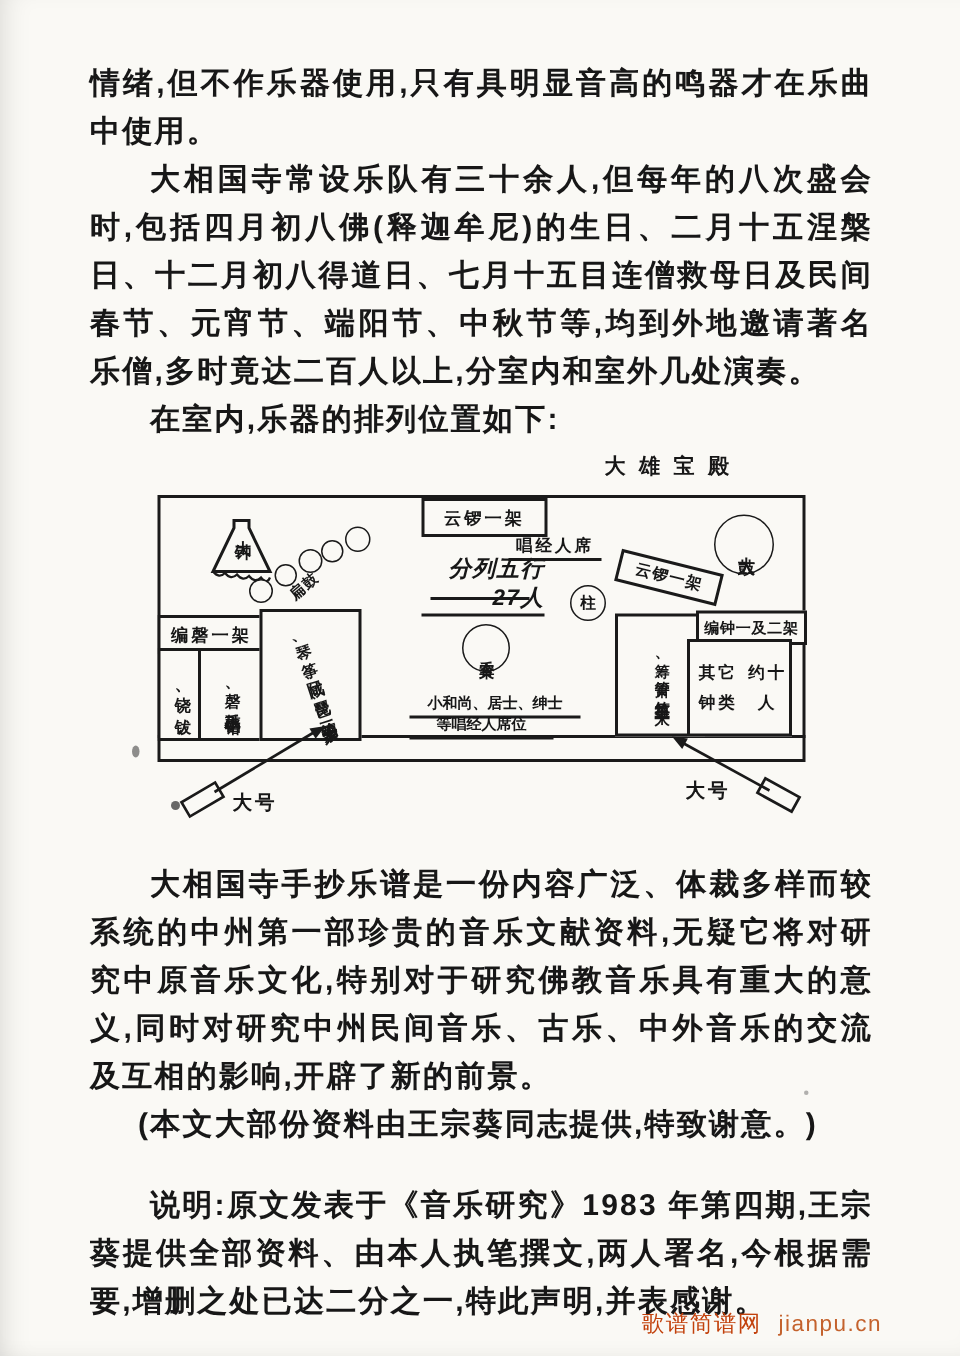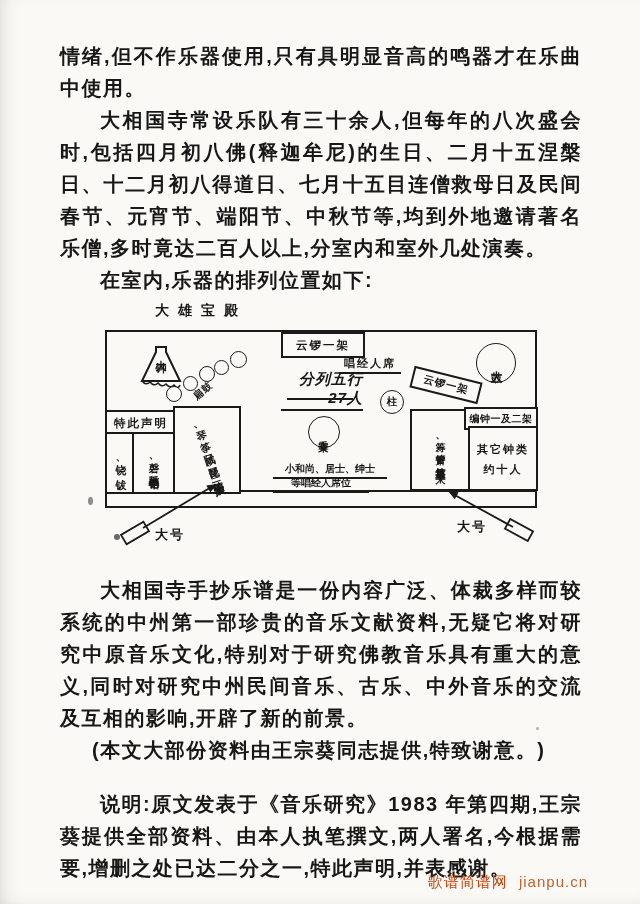--- a/index.html
+++ b/index.html
@@ -11,21 +11,21 @@
   .content{position:absolute;left:60px;top:40px;width:522px;}
   .hdr{position:relative;height:32px;border-bottom:2.5px solid #1c1c1c;margin-bottom:10px;}
   .hdr-num{position:absolute;left:34px;top:3px;font-size:17px;font-weight:bold;letter-spacing:1px;}
   .hdr-title{text-align:center;font-size:18px;font-weight:bold;letter-spacing:6px;padding-top:2px;}
   p.body{margin:0;font-size:20px;font-weight:bold;line-height:32px;letter-spacing:1.5px;text-align:justify;}
   .indent{text-indent:2em;}
   .note{font-size:19px;line-height:31px;margin-top:22px !important;}
 
   
   .diagram{position:relative;width:464px;height:268px;margin:6px 0 4px 35px;font-weight:bold;}
-  .hall-title{position:absolute;left:60px;width:340px;top:0;text-align:left;font-size:14px;letter-spacing:9px;}
+  .hall-title{position:absolute;left:60px;width:340px;top:0;text-align:right;font-size:14px;letter-spacing:9px;}
   .room{position:absolute;left:10px;top:28px;width:428px;height:174px;border:2px solid #1a1a1a;}
   .inner-line{position:absolute;left:10px;top:188px;width:432px;height:2px;background:#1a1a1a;}
   .dbox{position:absolute;border:2px solid #1a1a1a;display:flex;align-items:center;justify-content:center;background:#faf9f5;text-align:center;}
   .circ{position:absolute;border:1.8px solid #1a1a1a;border-radius:50%;background:#faf9f5;display:flex;align-items:center;justify-content:center;}
   .vtext{writing-mode:vertical-rl;text-orientation:upright;letter-spacing:2px;}
   .vcols{writing-mode:vertical-rl;text-orientation:upright;letter-spacing:1px;display:flex;}
   .vcols div{margin:0 1px;}
   .ulin{border-bottom:2px solid #1a1a1a;padding-bottom:1px;}
   .seg{position:absolute;background:#1a1a1a;height:2px;}
   .lbl{position:absolute;}
@@ -57,21 +57,21 @@
       <div class="lbl vtext" style="left:58px;top:49px;font-size:11px;">大钟</div>
 
       <div class="circ" style="left:71px;top:84px;width:14px;height:14px;"></div>
       <div class="circ" style="left:88px;top:74px;width:13px;height:13px;"></div>
       <div class="circ" style="left:104px;top:64px;width:14px;height:14px;"></div>
       <div class="circ" style="left:119px;top:58px;width:13px;height:13px;"></div>
       <div class="circ" style="left:135px;top:49px;width:15px;height:15px;"></div>
       <div class="lbl" style="left:97px;top:82px;font-size:10px;transform:rotate(-40deg);letter-spacing:1px;">扁鼓</div>
 
       <div class="dbox" style="left:10px;top:108px;width:68px;height:22px;font-size:11.5px;letter-spacing:2px;">
-        <span>特此声明</span>
+        <span>编磬一架</span>
       </div>
       <div class="dbox" style="left:10px;top:130px;width:27px;height:58px;font-size:11px;">
         <span class="vtext">铙、钹</span>
       </div>
       <div class="dbox" style="left:37px;top:130px;width:41px;height:58px;font-size:10.5px;">
         <div class="vcols">
           <div>磬、手鼓</div>
           <div>小铛铪</div>
         </div>
       </div>
@@ -111,21 +111,21 @@
       <div class="dbox" style="left:315px;top:107px;width:56px;height:78px;font-size:10px;">
         <div class="vcols">
           <div>筹、管箫、笛</div>
           <div>笙等十至二十人</div>
         </div>
       </div>
 
       <div class="dbox" style="left:369px;top:105px;width:70px;height:19px;font-size:10px;letter-spacing:0.5px;">
         <span>编钟一及二架</span>
       </div>
-      <div class="dbox" style="left:373px;top:124px;width:66px;height:61px;font-size:11px;letter-spacing:2px;flex-direction:column;line-height:20px;">
+      <div class="dbox" style="left:363px;top:124px;width:66px;height:61px;font-size:11px;letter-spacing:2px;line-height:20px;">
         <div>其它钟类</div>
         <div>约十人</div>
       </div>
 
       <div class="lbl ulin" style="left:178px;top:160px;width:114px;text-align:center;font-size:10px;">小和尚、居士、绅士</div>
       <div class="lbl ulin" style="left:178px;top:174px;width:96px;text-align:center;font-size:10px;">等唱经人席位</div>
 
       <svg style="position:absolute;left:0;top:0;" width="464" height="268" viewBox="0 0 464 268">
         <line x1="48" y1="226" x2="118" y2="184" stroke="#1a1a1a" stroke-width="1.8"></line>
         <polygon points="122,182 115.4,190.5 111.3,183.6" fill="#1a1a1a"></polygon>

